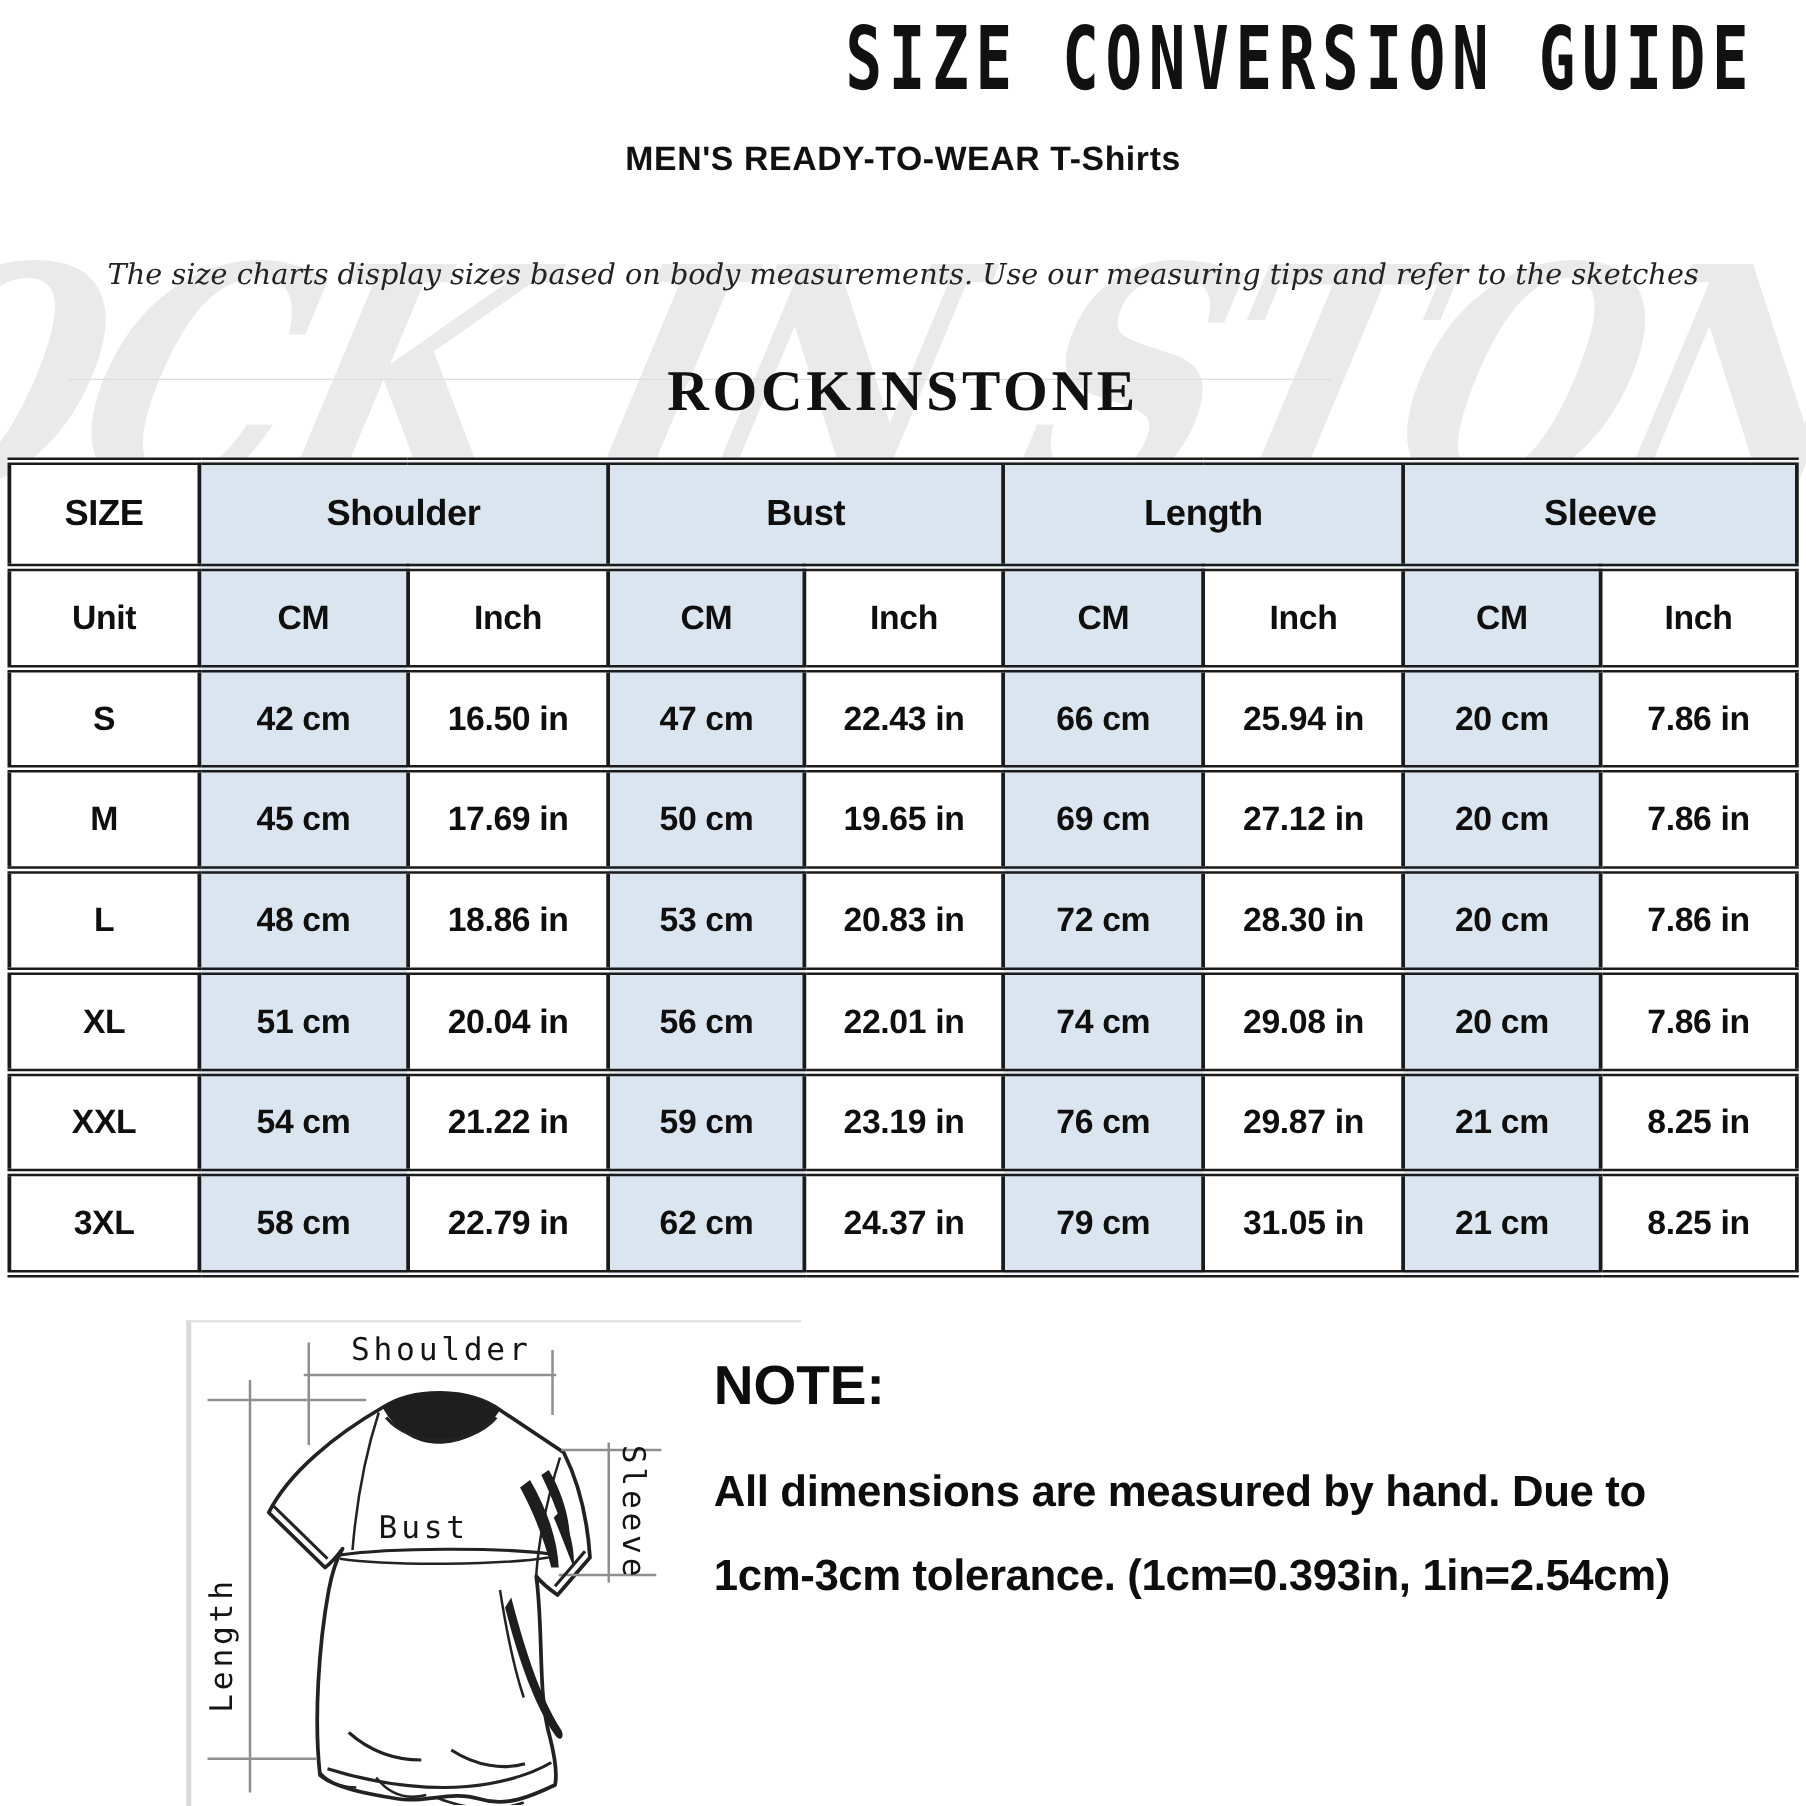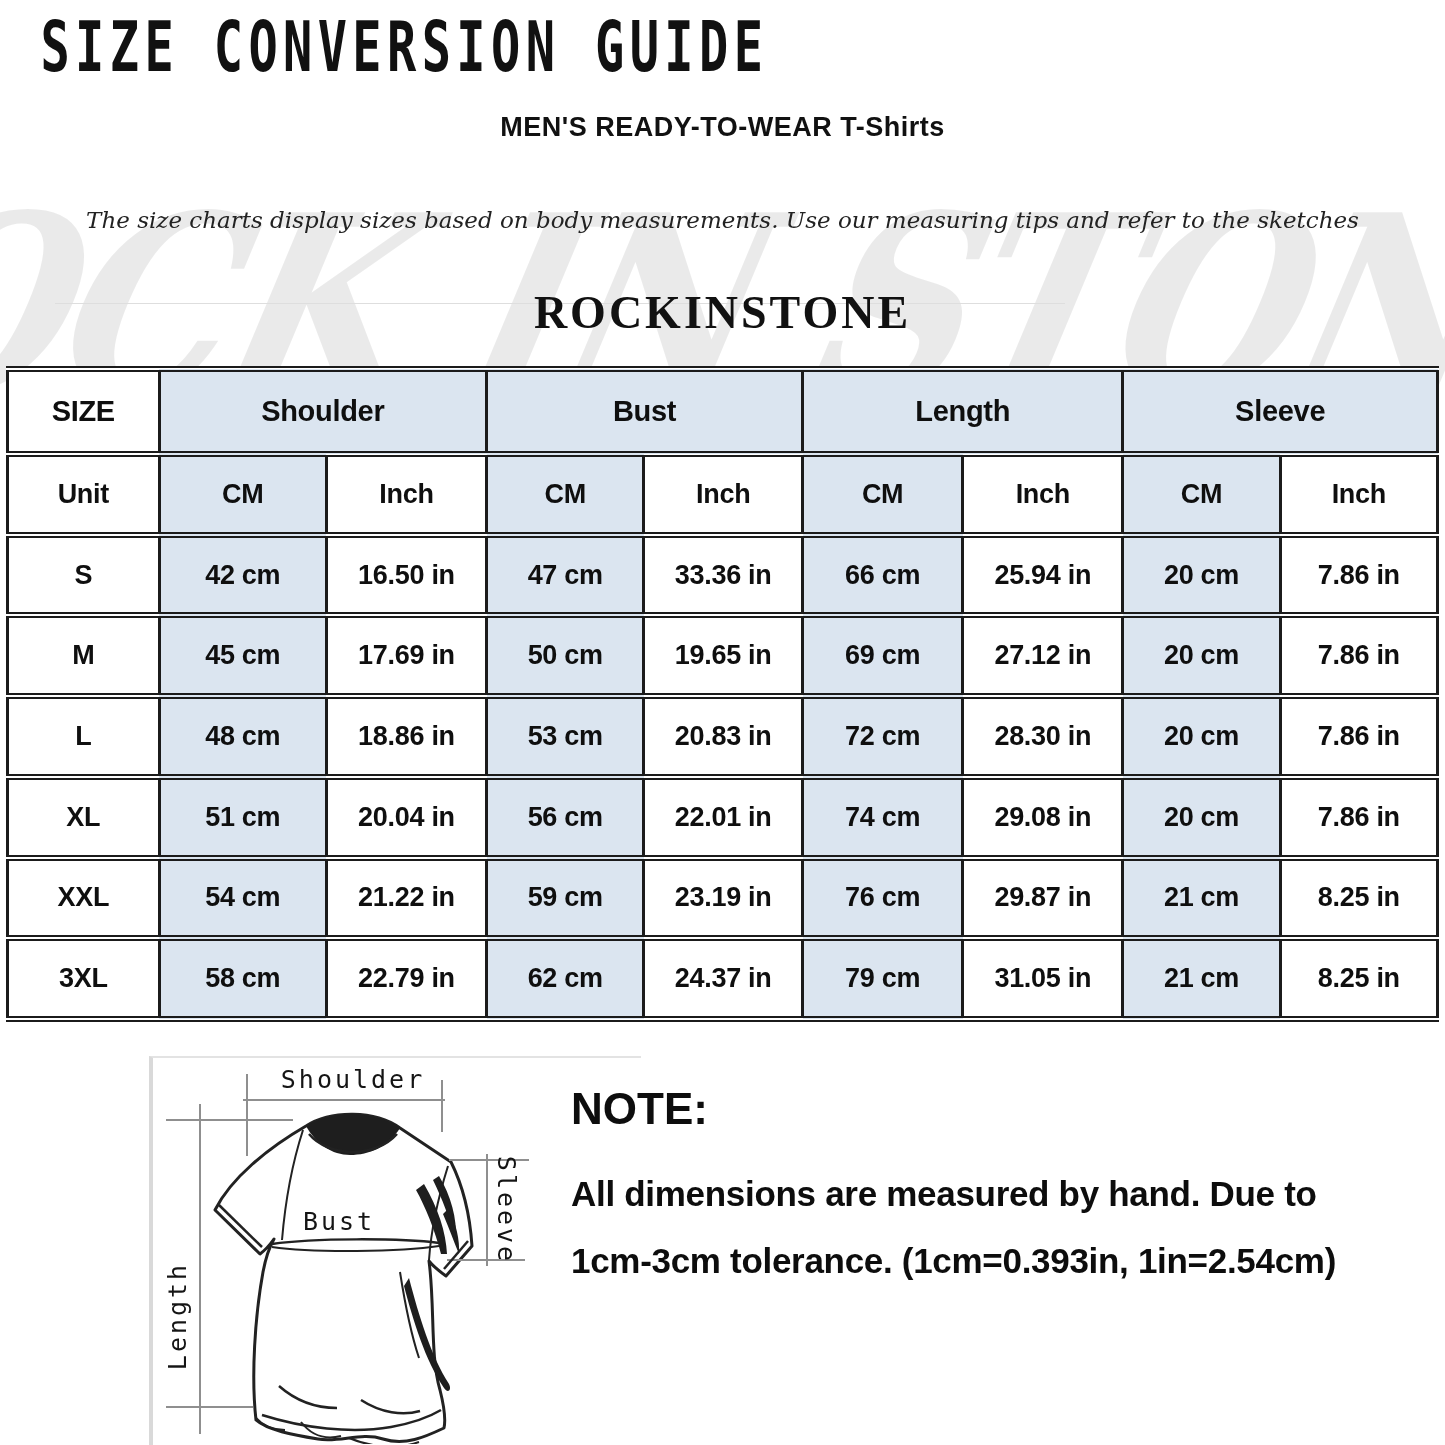--- a/index.html
+++ b/index.html
@@ -7,21 +7,21 @@
         font-family:"Liberation Sans",sans-serif;color:#111;}
 
   
   .watermark{position:absolute;top:160px;left:50%;transform:translateX(-50%) skewX(-14deg) scale(0.80,0.92);
              transform-origin:center top;font-family:"DejaVu Serif",serif;font-style:italic;font-weight:700;
              font-size:268px;letter-spacing:-10px;white-space:nowrap;color:#000;opacity:0.08;z-index:0;
              pointer-events:none;}
   .faint-line{position:absolute;top:303px;left:55px;width:1010px;border-top:1px solid #dedede;z-index:0;}
 
   
-  .title{position:absolute;top:6px;left:0;width:100%;text-align:left;z-index:2;margin:0;}
+  .title{position:absolute;top:6px;left:0;width:100%;text-align:right;z-index:2;margin:0;}
   .title span{display:inline-block;font-family:"DejaVu Sans Mono",monospace;font-weight:700;
               font-size:54px;letter-spacing:6px;transform:scale(0.90,1.30);transform-origin:center top;}
   .subtitle{position:absolute;top:112px;left:0;width:100%;text-align:center;font-weight:700;
             font-size:27px;letter-spacing:0.5px;z-index:2;}
   .desc{position:absolute;top:200px;left:0;width:100%;text-align:center;
         font-family:"DejaVu Serif",serif;font-style:italic;font-size:23px;line-height:41px;
         color:#222;z-index:2;}
   .brand{position:absolute;top:286px;left:0;width:100%;text-align:center;
          font-family:"Liberation Serif",serif;font-weight:700;font-size:46px;letter-spacing:3px;z-index:2;}
 
@@ -90,21 +90,21 @@
         <td class="b">CM</td>
         <td class="w">Inch</td>
         <td class="b">CM</td>
         <td class="w">Inch</td>
       </tr>
       <tr>
         <td class="w">S</td>
         <td class="b">42 cm</td>
         <td class="w">16.50 in</td>
         <td class="b">47 cm</td>
-        <td class="w">33.36 in</td>
+        <td class="w">22.43 in</td>
         <td class="b">66 cm</td>
         <td class="w">25.94 in</td>
         <td class="b">20 cm</td>
         <td class="w">7.86 in</td>
       </tr>
       <tr>
         <td class="w">M</td>
         <td class="b">45 cm</td>
         <td class="w">17.69 in</td>
         <td class="b">50 cm</td>

